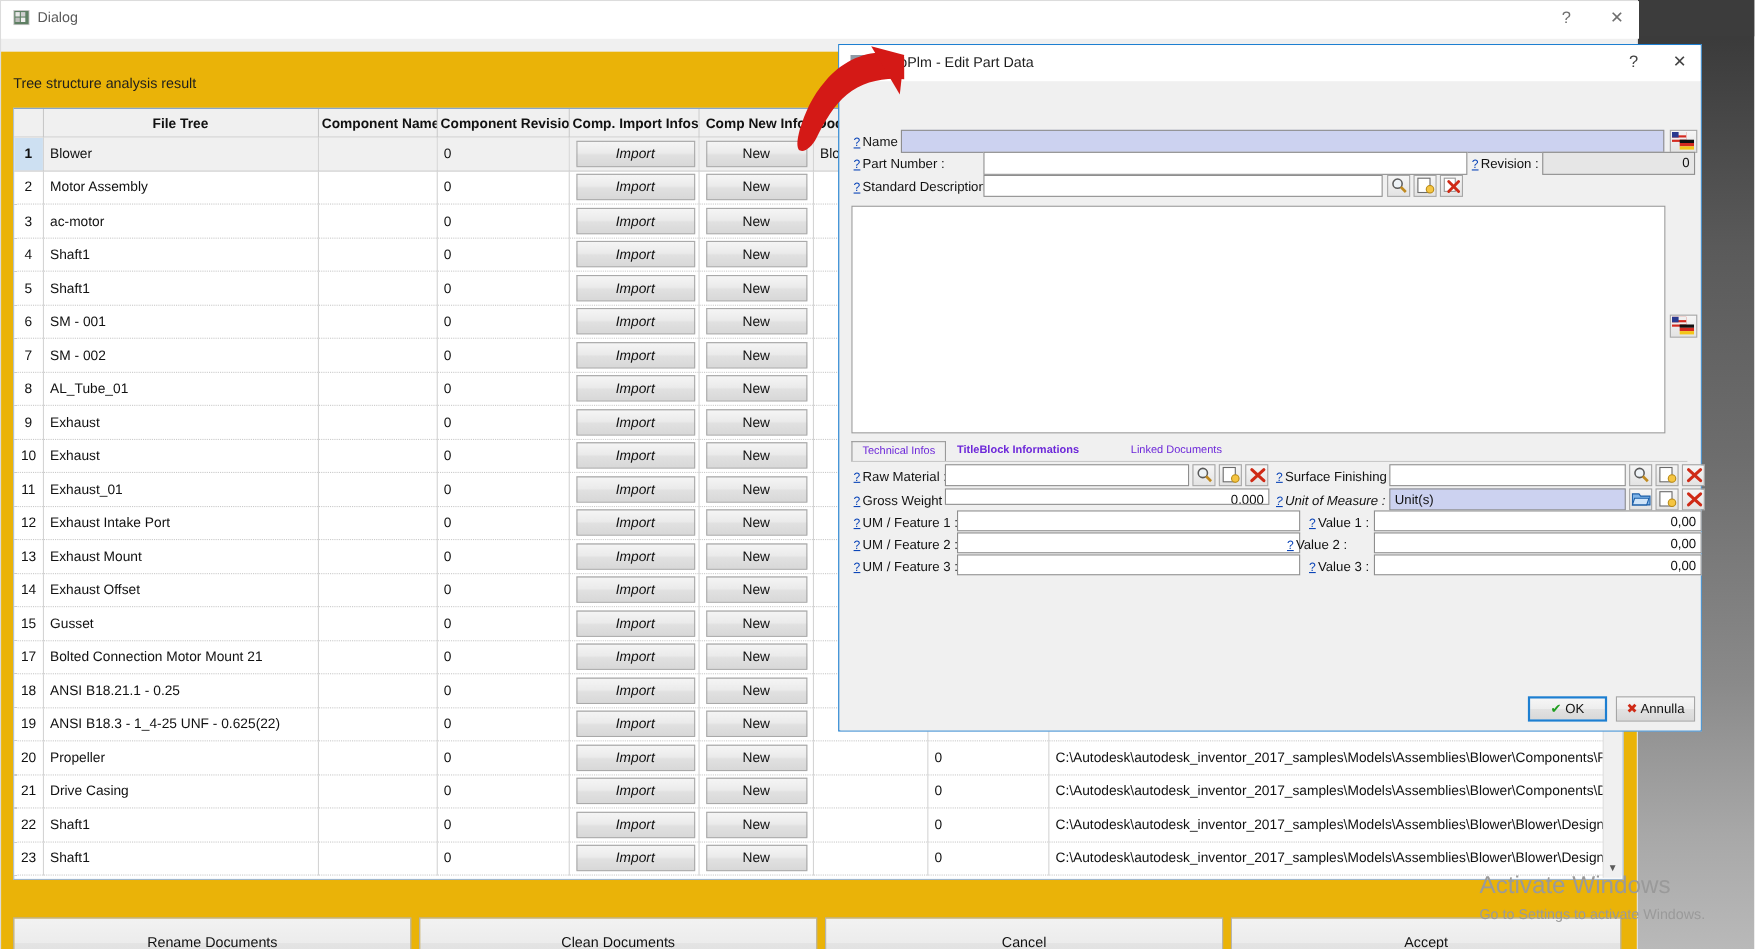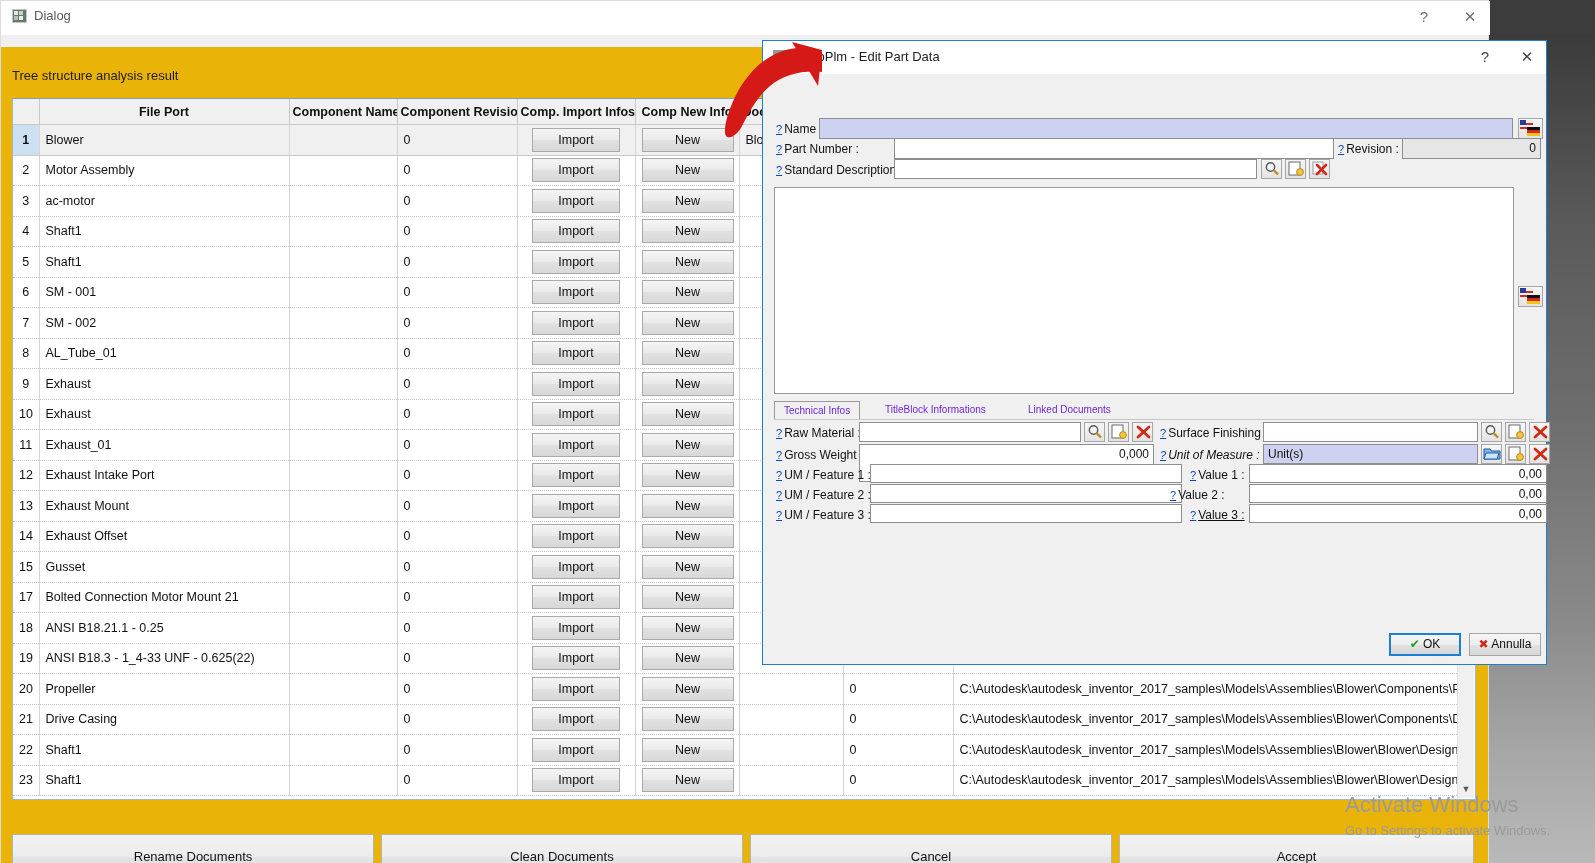--- a/index.html
+++ b/index.html
@@ -68,21 +68,21 @@
   }
   tr.selected td.rownum{background:#cde0f2;font-weight:bold;}
   tr.selected td{background:#f0f0f0;border-bottom:1px solid #c9c9c9;}
   td.center{text-align:center;}
   .cellbtn{
     display:block;margin:2px auto;height:24px;line-height:22px;
     background:linear-gradient(180deg,#f5f5f5 0%,#eaeaea 48%,#e1e1e1 52%,#d8d8d8 100%);
     border:1px solid #a9a9a9;text-align:center;font-size:12.5px;color:#111;
     box-sizing:border-box;cursor:default;
   }
-  .cellbtn.import{width:88px;}
+  .cellbtn.import{width:108px;font-style:italic;}
   .cellbtn.newb{width:92px;}
   
   .c-num{width:26px;}
   .c-file{width:250px;}
   .c-compname{width:108px;}
   .c-comprev{width:120px;}
   .c-impinfo{width:118px;}
   .c-newinfo{width:104px;}
   .c-docname{width:104px;}
   .c-docrev{width:110px;}
@@ -221,21 +221,21 @@
             <col class="c-comprev">
           <col class="c-impinfo">
             <col class="c-newinfo">
             <col class="c-docname">
             <col class="c-docrev">
             <col class="c-path">
         </colgroup>
         <thead>
           <tr>
             <th class="firstcol"></th>
-            <th>File Port</th>
+            <th>File Tree</th>
             <th>Component Name</th>
             <th>Component Revision</th>
             <th>Comp. Import Infos</th>
             <th>Comp New Info</th>
             <th>Document Name</th>
             <th>Document Revision</th>
             <th>Document Path</th>
           </tr>
         </thead>
         <tbody id="grid-body">
@@ -489,21 +489,21 @@
               </td>
               <td class="center">
                 <div class="cellbtn newb">New</div>
               </td>
               <td></td>
               <td></td>
               <td></td>
             </tr>
             <tr>
               <td class="rownum">19</td>
-              <td>ANSI B18.3 - 1_4-33 UNF - 0.625(22)</td>
+              <td>ANSI B18.3 - 1_4-25 UNF - 0.625(22)</td>
               <td></td>
               <td>0</td>
               <td class="center">
                 <div class="cellbtn import">Import</div>
               </td>
               <td class="center">
                 <div class="cellbtn newb">New</div>
               </td>
               <td></td>
               <td></td>
@@ -662,21 +662,21 @@
         <rect x="1" y="6" width="13" height="2" fill="#f0f0f0"></rect>
         <rect x="1" y="1" width="6" height="5" fill="#2a3a8f"></rect>
         <rect x="8" y="8" width="13" height="3" fill="#111"></rect>
         <rect x="8" y="11" width="13" height="3" fill="#d42a20"></rect>
         <rect x="8" y="14" width="13" height="3" fill="#f3c518"></rect>
       </svg>
     </div>
 
     <div id="tabs">
       <div class="tab active" style="left:0px;">Technical Infos</div>
-      <div class="tab" style="left:102px;">TitleBlock Informations</div>
+      <div class="tab" style="left:87px;font-weight:bold;">TitleBlock Informations</div>
       <div class="tab" style="left:245px;">Linked Documents</div>
     </div>
     <div id="tabline"></div>
 
     <div id="tabpanel">
 
       <div class="flbl" style="left:2px;top:6px;">
         <span class="qm">?</span><span>Raw Material :</span>
       </div>
       <div class="fin" style="left:85px;top:2px;width:222px;height:20px;"></div>
@@ -716,21 +716,21 @@
       </div>
       <div class="iconbtn" style="left:755px;top:2px;">
         <svg width="18" height="17" viewBox="0 0 18 17">
             <path d="M4 4 L15 14 M15 4 L4 14" stroke="#cf2a16" stroke-width="2.8" stroke-linecap="round"></path>
           </svg>
       </div>
 
       <div class="flbl" style="left:2px;top:28px;">
         <span class="qm">?</span><span>Gross Weight :</span>
       </div>
-      <div class="fin num" style="left:85px;top:24px;width:295px;height:38px;">0,000</div>
+      <div class="fin num" style="left:85px;top:24px;width:295px;height:15px;">0,000</div>
 
       <div class="flbl" style="left:386px;top:28px;font-style:italic;">
         <span class="qm">?</span><span>Unit of Measure :</span>
       </div>
       <div class="fin hl" style="left:489px;top:24px;width:215px;height:20px;">Unit(s)</div>
       <div class="iconbtn" style="left:707px;top:24px;">
         <svg width="18" height="17" viewBox="0 0 18 17">
             <path d="M1 4h6l1.5 2H17v8H1z" fill="#7fb4e8" stroke="#1d5fa8"></path>
             <path d="M3 8h13l-2 6H1z" fill="#cfe4f8" stroke="#1d5fa8"></path>
           </svg>
@@ -764,21 +764,21 @@
       <div class="fin" style="left:96px;top:64px;width:312px;height:19px;"></div>
       <div class="flbl" style="left:396px;top:68px;">
         <span class="qm">?</span><span>Value 2 :</span>
       </div>
       <div class="fin num" style="left:475px;top:64px;width:298px;height:19px;">0,00</div>
 
       <div class="flbl" style="left:2px;top:88px;">
         <span class="qm">?</span><span>UM / Feature 3 :</span>
       </div>
       <div class="fin" style="left:96px;top:84px;width:312px;height:19px;"></div>
-      <div class="flbl" style="left:416px;top:88px;text-decoration:underline;">
+      <div class="flbl" style="left:416px;top:88px;">
         <span class="qm">?</span><span>Value 3 :</span>
       </div>
       <div class="fin num" style="left:475px;top:84px;width:298px;height:19px;">0,00</div>
     </div>
 
     <div id="okbar">
       <div class="dlgbtn" id="btn-ok">
         <span class="chk">✔</span>
         <span>OK</span>
       </div>

